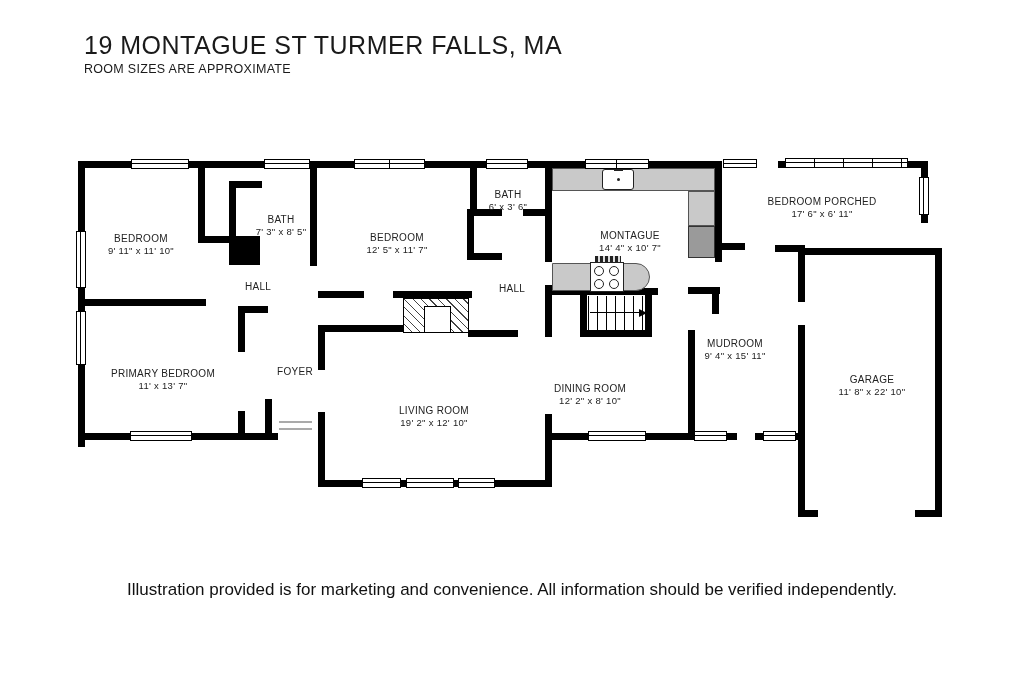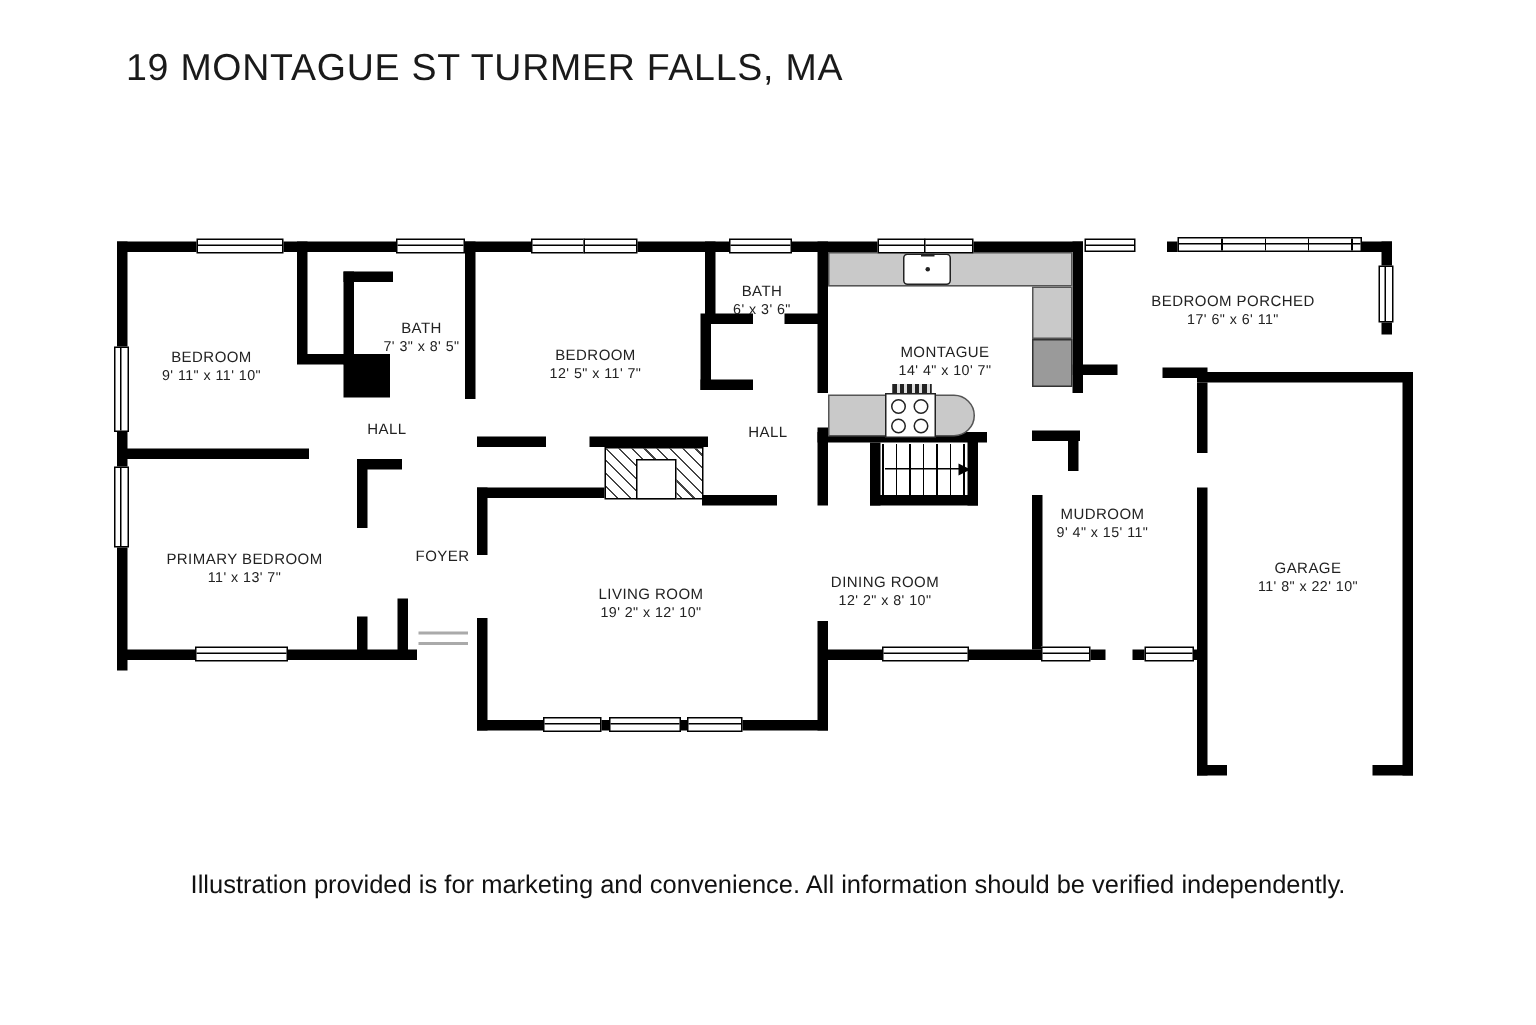--- a/index.html
+++ b/index.html
@@ -39,20 +39,21 @@
   .arrowline{position:absolute;background:#000;}
   .arrowhead{position:absolute;width:0;height:0;border-left:8px solid #000;
              border-top:4px solid transparent;border-bottom:4px solid transparent;}
   .thresh{position:absolute;border-top:2px solid #aaa;border-bottom:2px solid #aaa;box-sizing:border-box;}
 </style>
 </head>
 <body>
 
 <div class="hdr">
   <h1>19 MONTAGUE ST TURMER FALLS, MA</h1>
+  <div class="note">ROOM SIZES ARE APPROXIMATE</div>
 </div>
 
 <div class="plan">
 
   <div class="w" style="left:78px;top:161px;width:644px;height:7px"></div>
   <div class="w" style="left:78px;top:161px;width:7px;height:286px"></div>
   <div class="w" style="left:78px;top:433px;width:200px;height:7px"></div>
   <div class="w" style="left:198px;top:161px;width:7px;height:80px"></div>
   <div class="w" style="left:198px;top:236px;width:38px;height:7px"></div>
   <div class="w" style="left:229px;top:236px;width:31px;height:29px"></div>
@@ -171,21 +172,21 @@
     <span>BEDROOM PORCHED</span>
       <span class="dims">17' 6" x 6' 11"</span>
     </div>
   <div class="lbl" style="left:163px;top:368px">
     <span>PRIMARY BEDROOM</span>
       <span class="dims">11' x 13' 7"</span>
     </div>
   <div class="lbl" style="left:295px;top:366px">
     <span>FOYER</span>
     </div>
-  <div class="lbl" style="left:434px;top:391px">
+  <div class="lbl" style="left:434px;top:405px">
     <span>LIVING ROOM</span>
       <span class="dims">19' 2" x 12' 10"</span>
     </div>
   <div class="lbl" style="left:590px;top:383px">
     <span>DINING ROOM</span>
       <span class="dims">12' 2" x 8' 10"</span>
     </div>
   <div class="lbl" style="left:735px;top:338px">
     <span>MUDROOM</span>
       <span class="dims">9' 4" x 15' 11"</span>

